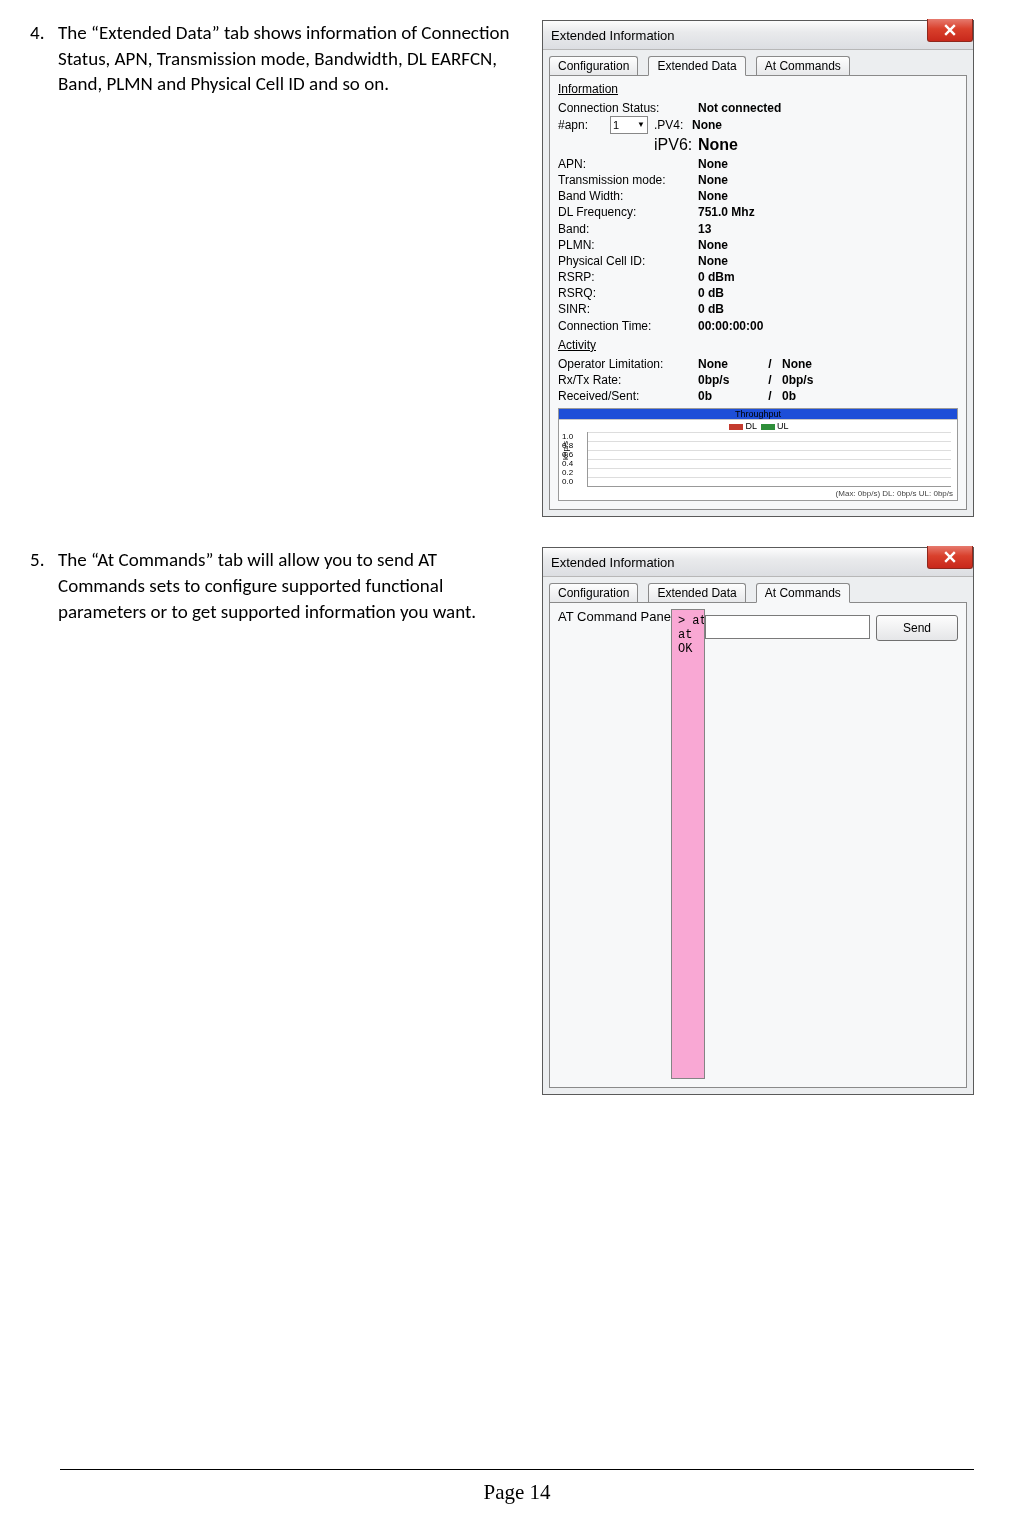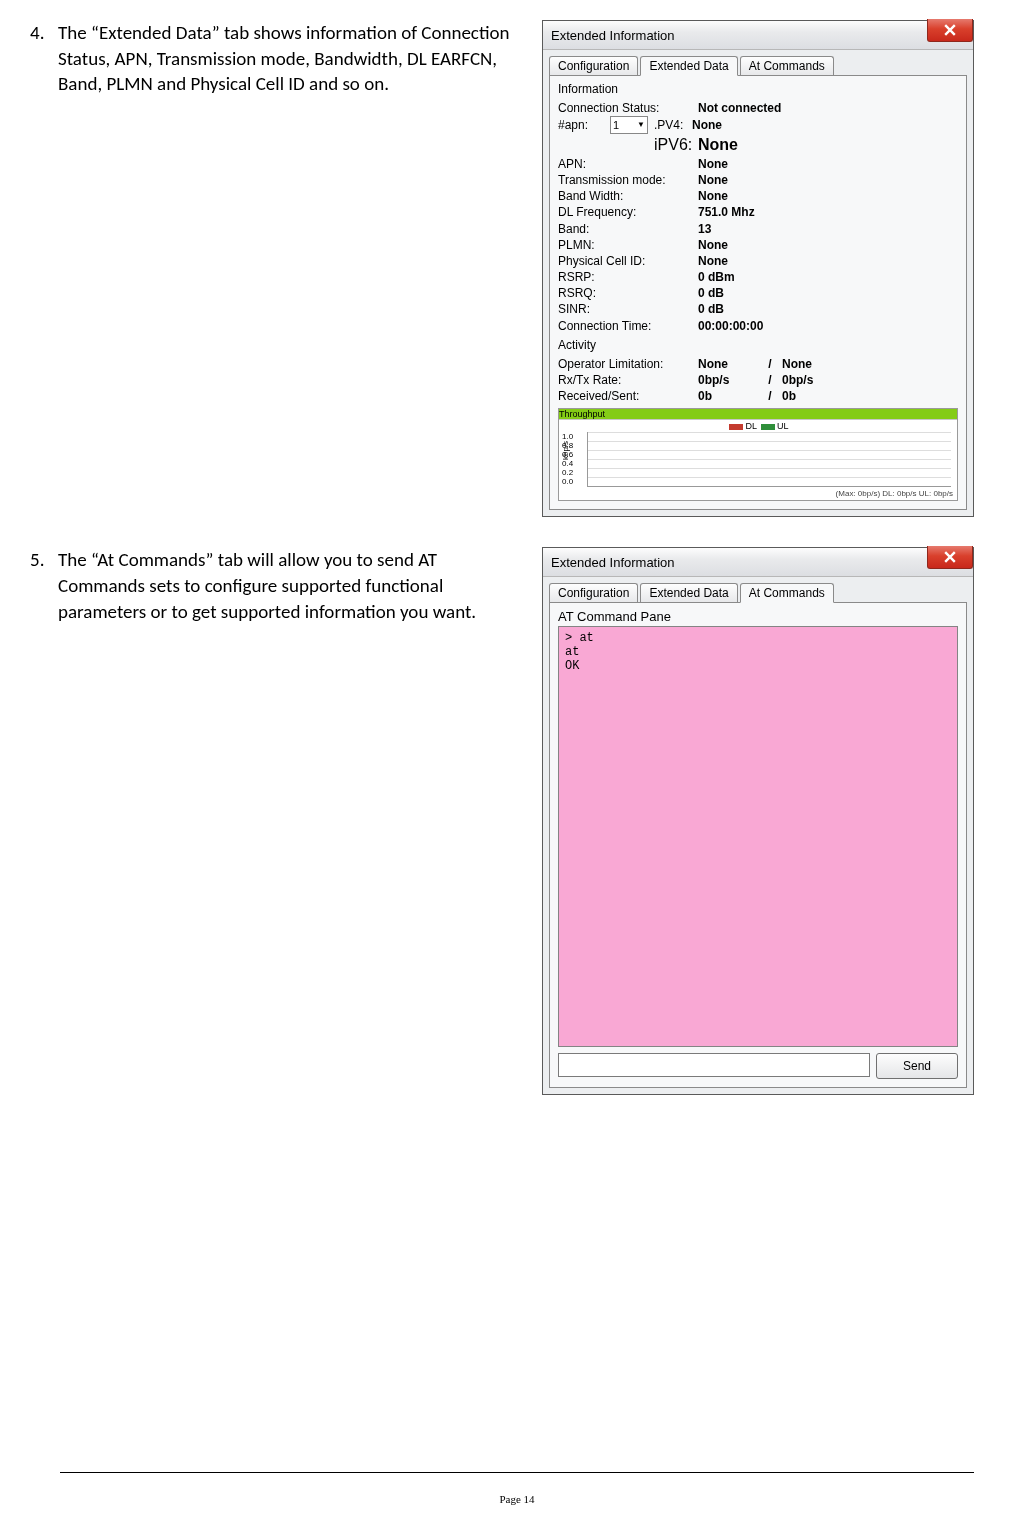--- a/index.html
+++ b/index.html
@@ -6,60 +6,60 @@
   .page{width:1034px;height:1535px;position:relative;box-sizing:border-box;padding:20px 60px 60px 30px}
   .row{display:flex;align-items:flex-start;margin-bottom:30px}
   .num{width:28px;font-size:19px;line-height:1.35;flex:none}
   .desc{flex:1;font-size:19px;line-height:1.35;padding-right:20px}
   .shot{flex:none;width:432px}
   .win{border:1px solid #5a5a5a;background:#eceef0;font-family:Tahoma,Verdana,sans-serif;font-size:12px}
   .titlebar{height:28px;background:linear-gradient(#fdfdfd,#e9eaec 40%,#dcdee2);display:flex;align-items:center;padding:0 0 0 8px;border-bottom:1px solid #b7b7b7;position:relative}
   .titlebar .t{font-size:13px}
   .close{position:absolute;right:0;top:-2px;width:44px;height:22px;background:linear-gradient(#e67a6e,#d9402c 45%,#c8281b);border:1px solid #8f271c;border-top:none;border-radius:0 0 3px 3px;display:flex;align-items:center;justify-content:center;color:#fff;font-family:Arial,sans-serif;font-size:12px;font-weight:bold}
   .close svg{width:12px;height:12px}
-  .tabs{display:flex;padding:6px 10px 0 6px;gap:2px}
+  .tabs{display:flex;padding:6px 10px 0 6px;gap:10px}
   .tab{border:1px solid #8a8a8a;border-bottom:none;padding:2px 8px;font-size:12px;background:linear-gradient(#fefefe,#e7e8ea);border-radius:3px 3px 0 0;position:relative}
   .tab.active{background:#f7f8f9;z-index:2;border-bottom:1px solid #f7f8f9;margin-bottom:-1px}
   .pane{border:1px solid #8a8a8a;margin:0 6px 6px 6px;background:#f7f8f9;padding:6px 8px 8px 8px}
   .grp{margin-bottom:4px}
-  .grp .ghead{font-size:12px;}
+  .grp .ghead{font-size:12px;text-decoration:underline}
   .kv{display:flex;font-size:12px;line-height:1.35}
   .kv .k{width:140px}
   .kv .v{font-weight:bold}
   .kv3{display:flex;font-size:12px;line-height:1.35}
   .kv3 .k{width:140px}
   .kv3 .v{font-weight:bold;width:60px;text-align:left}
   .kv3 .sep{width:24px;text-align:center;font-weight:bold}
   .apnrow{display:flex;font-size:12px;line-height:1.35;align-items:center}
   .apnrow .k{width:52px}
   .apnsel{width:32px;height:16px;border:1px solid #888;background:#fff;display:inline-flex;align-items:center;padding:0 2px;font-size:11px;justify-content:space-between;margin-right:6px}
   .apnsel .ar{font-size:8px}
   .apnrow .k2{width:38px}
   .apnrow .v{font-weight:bold}
   .apnrow2{display:flex;font-size:16px;line-height:1.35}
   .apnrow2 .sp{width:96px}
   .apnrow2 .k2{width:44px}
   .apnrow2 .v{font-weight:bold}
   .chartbox{border:1px solid #9a9a9a;margin-top:4px;background:#fff;font-size:9px}
-  .chartbox .ctitle{font-size:9px;border-bottom:1px solid #c7c7c7;background:#84cc16}
+  .chartbox .ctitle{text-align:center;font-size:9px;border-bottom:1px solid #c7c7c7;background:#1d4ed8}
   .chartbox .legend{text-align:center;font-size:9px;padding:1px 0}
   .chartbox .legend .dl{display:inline-block;width:14px;height:6px;background:#c43b2f;margin:0 2px;vertical-align:middle}
   .chartbox .legend .ul{display:inline-block;width:14px;height:6px;background:#2f8f3a;margin:0 2px;vertical-align:middle}
   .chartbox .plot{height:54px;position:relative;margin:0 6px 2px 28px;border-left:1px solid #999;border-bottom:1px solid #999;background:repeating-linear-gradient(to top,transparent 0,transparent 8px,#ddd 8px,#ddd 9px)}
   .chartbox .ylab{position:absolute;left:-26px;font-size:8px;line-height:9px;top:0}
   .chartbox .yunit{position:absolute;left:2px;top:50%;transform:rotate(-90deg);transform-origin:left top;font-size:8px}
   .chartbox .foot{text-align:right;font-size:8px;padding:0 4px 2px 0;color:#444}
   
-  .atpane{display:flex;flex-direction:column;height:470px}
+  .atpane{display:flex;flex-direction:row;height:470px}
   .atpane .ph{font-size:13px;margin-bottom:2px}
   .atout{flex:1;border:1px solid #848484;background:#f9a8d4;padding:4px 6px;font-family:"Courier New",monospace;font-size:12px;white-space:pre;overflow:hidden}
   .atinrow{display:flex;margin-top:6px;gap:6px}
   .atin{flex:1;border:1px solid #7a7a7a;height:22px;background:#fff;padding:0 4px;font-size:12px}
   .sendbtn{width:80px;height:24px;border:1px solid #707070;background:linear-gradient(#fdfdfd,#e5e6e8);border-radius:3px;font-size:12px;display:flex;align-items:center;justify-content:center}
-  .footer{position:absolute;bottom:30px;left:60px;right:60px;text-align:center;border-top:1px solid #000;padding-top:20px;font-family:"Times New Roman",serif;font-size:11px}
+  .footer{position:absolute;bottom:30px;left:60px;right:60px;text-align:center;border-top:1px solid #000;padding-top:10px;font-family:"Times New Roman",serif;font-size:21px}
 </style>
 </head>
 <body>
 
 <div class="page">
 
   <div class="row">
     <div class="num">4.</div>
     <div class="desc">The “Extended Data” tab shows information of Connection Status, APN, Transmission mode, Bandwidth, DL EARFCN, Band, PLMN and Physical Cell ID and so on.</div>
     <div class="shot">

